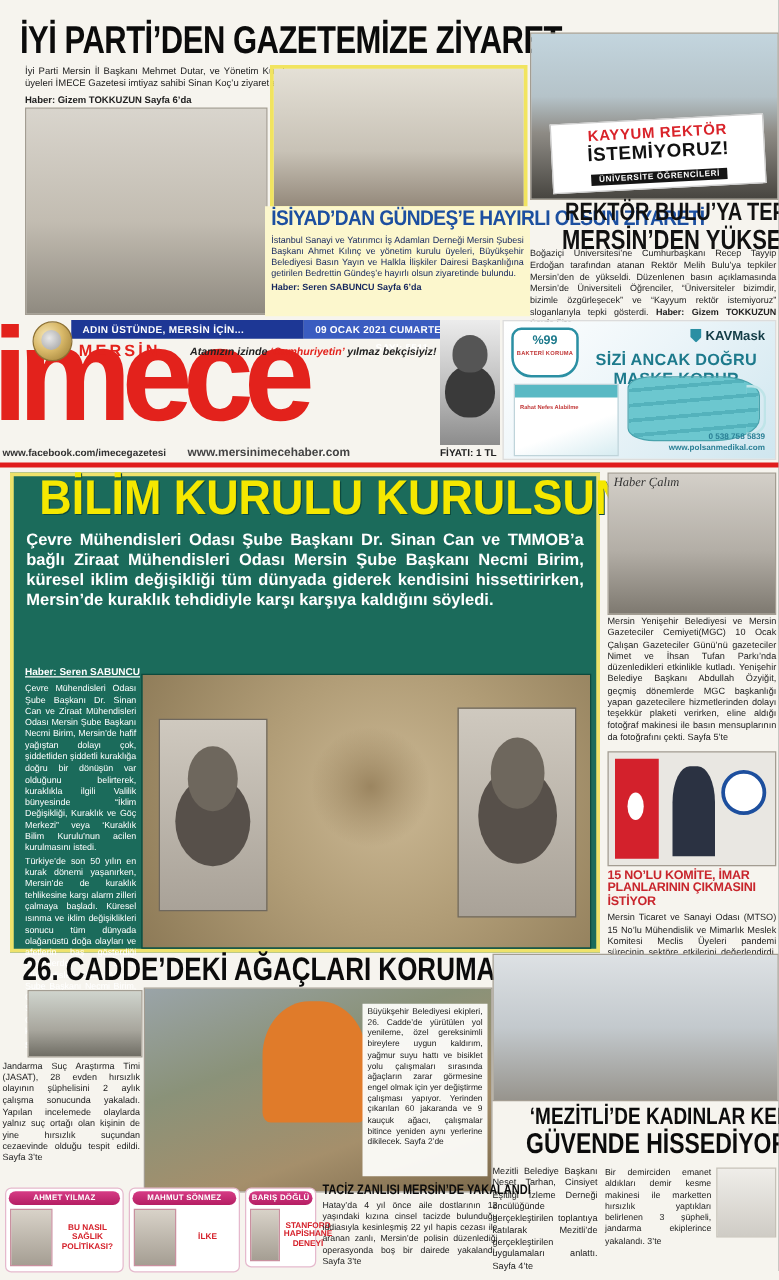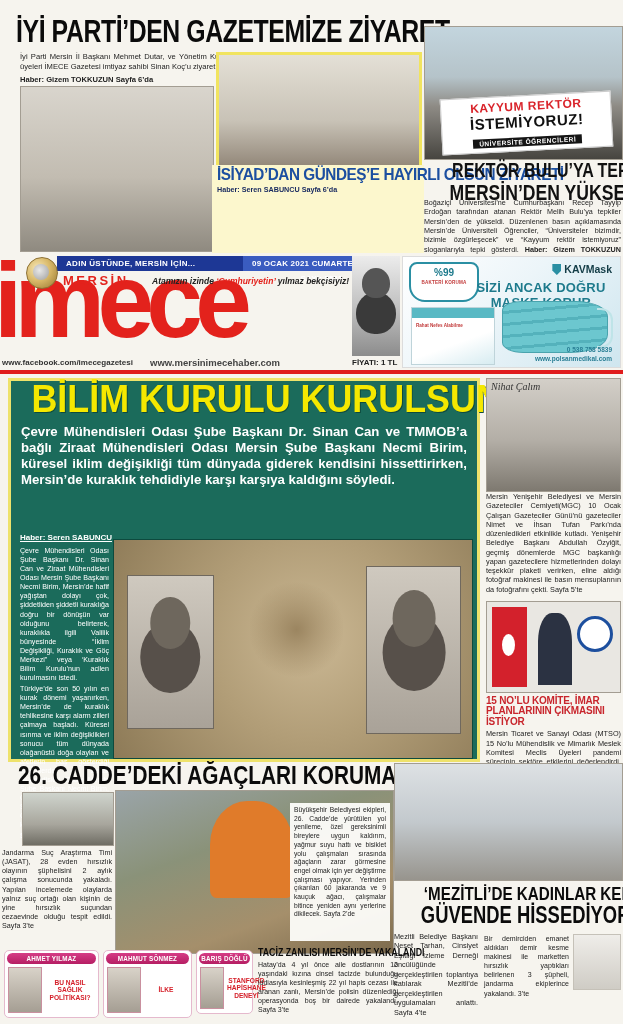--- a/index.html
+++ b/index.html
@@ -38,21 +38,21 @@
   .logo{left:-6px;top:242px;font-size:106px;font-weight:800;color:#e3221c;letter-spacing:-8px;line-height:1.1;z-index:2;transform:scaleX(.96);transform-origin:left top;}
   .tagline{left:152px;top:276px;font-size:8.5px;font-style:italic;font-weight:bold;color:#222;z-index:3;}
   .tag-red{color:#e3221c;}
   .ataturk{left:352px;top:256px;width:48px;height:100px;border:none;background:linear-gradient(180deg,#ececec 0%,#bdbdbd 55%,#8c8c8c 100%);}
   .ataturk::after{content:"";position:absolute;left:10px;top:12px;width:28px;height:30px;border-radius:50% 50% 45% 45%;background:#555;box-shadow:0 30px 0 6px #3a3a3a;}
   .mast-fb{left:2px;top:358px;font-size:8px;font-weight:800;color:#333;}
   .mast-web{left:150px;top:357px;font-size:9.5px;font-weight:800;color:#444;}
   .mast-price{left:352px;top:358px;font-size:8px;font-weight:800;color:#222;}
   
   .ad{left:402px;top:256px;width:219px;height:112px;background:linear-gradient(135deg,#ffffff 0%,#ecf5f9 45%,#cfe6ef 100%);border:1px solid #dcdcdc;box-sizing:border-box;}
-  .ad-badge{position:absolute;left:6px;top:5px;width:70px;height:40px;border:2px solid #2a8fa3;border-radius:8px 8px 16px 16px;
+  .ad-badge{position:absolute;left:6px;top:5px;width:54px;height:40px;border:2px solid #2a8fa3;border-radius:8px 8px 16px 16px;
             background:#fff;text-align:center;box-sizing:border-box;padding-top:3px;}
   .ad-badge .pct{display:block;font-size:10px;font-weight:800;color:#1d7a8c;}
   .ad-badge .txt{display:block;font-size:4.6px;font-weight:700;color:#c23a3a;margin-top:2px;letter-spacing:.2px;}
   .ad-brand{position:absolute;right:8px;top:6px;font-size:10.5px;font-weight:800;color:#123c46;}
   .ad-brand .shield{display:inline-block;width:9px;height:11px;background:#2a8fa3;margin-right:3px;
             clip-path:polygon(0 0,100% 0,100% 60%,50% 100%,0 60%);vertical-align:-2px;}
   .ad-head{position:absolute;left:62px;top:24px;width:152px;text-align:center;font-size:13px;line-height:1.15;font-weight:800;color:#1d7a8c;letter-spacing:.2px;}
   .ad-box{position:absolute;left:8px;top:50px;width:82px;height:56px;background:linear-gradient(160deg,#ffffff 60%,#d7ecf1 100%);border:1px solid #bfd4da;}
   .ad-box::before{content:"";position:absolute;left:0;top:0;width:100%;height:10px;background:#59b9c4;}
   .ad-feature{position:absolute;left:4px;top:14px;font-size:4.6px;color:#c23a3a;font-weight:700;line-height:1.6;}
@@ -131,20 +131,21 @@
 <div class="page">
 
   <h1 class="abs hl-iyi" style="margin:0;"><span class="cond">İYİ PARTİ’DEN GAZETEMİZE ZİYARET</span></h1>
   <p class="abs iyi-intro jtxt">İyi Parti Mersin İl Başkanı Mehmet Dutar, ve Yönetim Kurulu üyeleri İMECE Gazetesi imtiyaz sahibi Sinan Koç’u ziyaret etti.</p>
   <p class="abs iyi-byline">Haber: Gizem TOKKUZUN  Sayfa 6’da</p>
   <div class="ph ph-iyi"></div>
 
   <div class="ph ph-isiyad"></div>
   <section class="abs isiyad-box">
     <h2>İSİYAD’DAN GÜNDEŞ’E HAYIRLI OLSUN ZİYARETİ</h2>
+    <p class="jtxt">İstanbul Sanayi ve Yatırımcı İş Adamları Derneği Mersin Şubesi Başkanı Ahmet Kılınç ve yönetim kurulu üyeleri, Büyükşehir Belediyesi Basın Yayın ve Halkla İlişkiler Dairesi Başkanlığına getirilen Bedrettin Gündeş’e hayırlı olsun ziyaretinde bulundu.</p>
     <p class="jtxt" style="margin:1px 0 0;font-weight:bold;">Haber: Seren SABUNCU   Sayfa 6’da</p>
   </section>
 
   <div class="ph ph-protest">
     <div class="banner">
       <div class="banner-l1">KAYYUM REKTÖR</div>
       <div class="banner-l2">İSTEMİYORUZ!</div>
       <div class="banner-l3">ÜNİVERSİTE ÖĞRENCİLERİ</div>
     </div>
   </div>
@@ -199,21 +200,21 @@
     </div>
     <div class="ph m-photo">
       <div class="portrait p-left"></div>
       <div class="portrait p-right"></div>
     </div>
   </section>
 
   <aside class="abs rc">
     <article>
       <div class="rc-ph1">
-        <span class="script">Nihat Çalım</span>
+        <span class="script">Haber Çalım</span>
       </div>
       <p class="jtxt">Mersin Yenişehir Belediyesi ve Mersin Gazeteciler Cemiyeti(MGC) 10 Ocak Çalışan Gazeteciler Günü’nü gazeteciler Nimet ve İhsan Tufan Parkı’nda düzenledikleri etkinlikle kutladı. Yenişehir Belediye Başkanı Abdullah Özyiğit, geçmiş dönemlerde MGC başkanlığı yapan gazetecilere hizmetlerinden dolayı teşekkür plaketi verirken, eline aldığı fotoğraf makinesi ile basın mensuplarının da fotoğrafını çekti.  Sayfa 5’te</p>
     </article>
     <article>
       <div class="rc-ph2">
         <div class="flag"></div>
         <div class="suit"></div>
         <div class="mtso-logo"></div>
       </div>
       <h3>15 NO’LU KOMİTE, İMAR PLANLARININ ÇIKMASINI İSTİYOR</h3>

